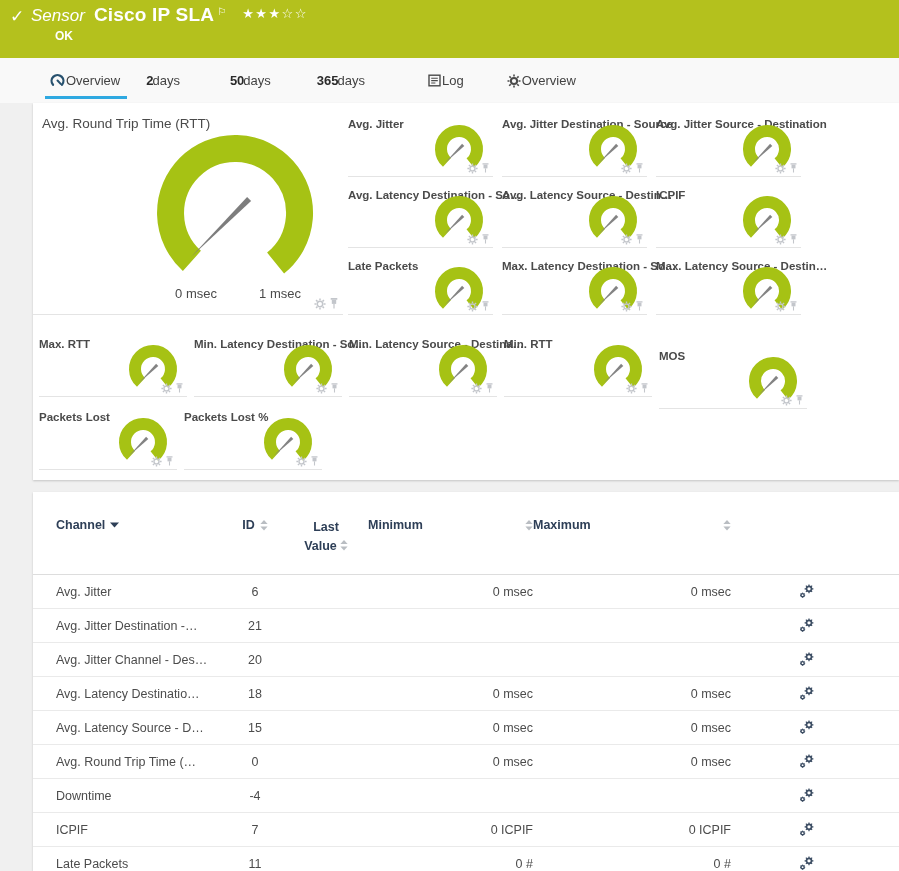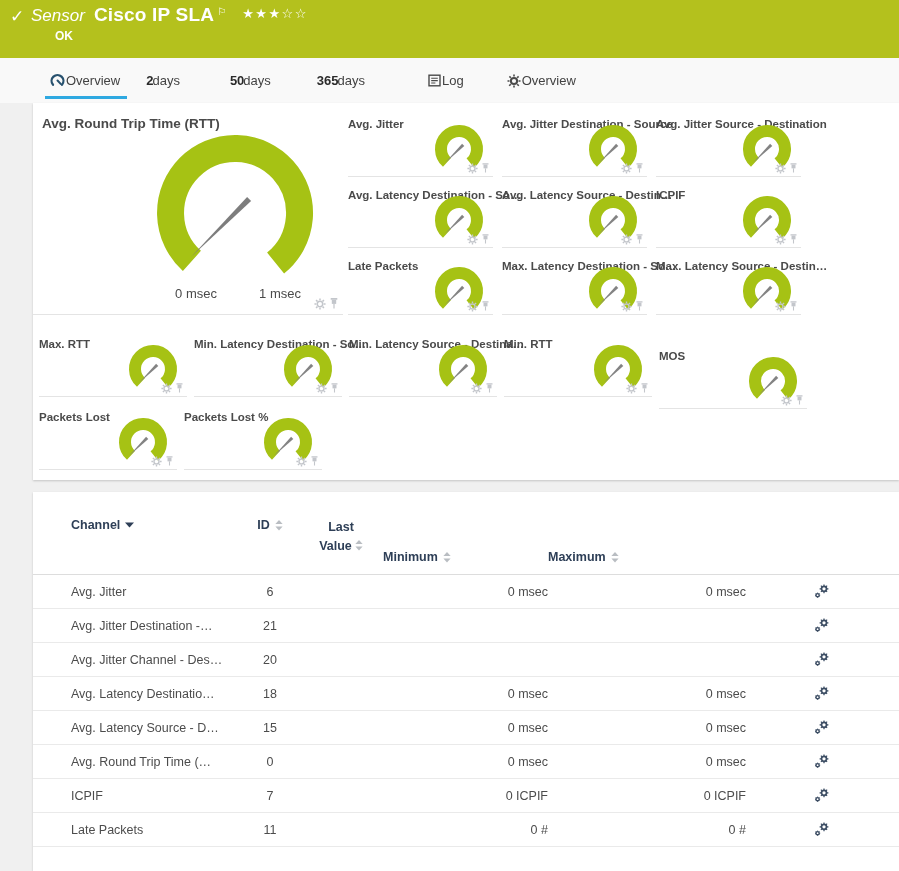--- a/index.html
+++ b/index.html
@@ -27,34 +27,34 @@
   
   .panel{position:absolute;left:33px;width:866px;background:#fff;box-shadow:0 1px 2px rgba(0,0,0,.18);}
   #gauges-panel{top:103px;height:377px;}
   #table-panel{top:492px;height:379px;box-sizing:border-box;padding-top:26px;}
   
   .gcell{position:absolute;border-bottom:1px solid #e4e4e4;box-sizing:border-box;}
   .gtitle{font-size:11.5px;font-weight:bold;color:#4a4a4a;white-space:nowrap;padding-top:7px;}
   .gsvg{position:absolute;top:13px;right:8px;}
   .cellicons{position:absolute;right:3px;bottom:2px;display:flex;gap:3px;align-items:flex-end;}
   #big-cell{left:0;top:0;width:310px;height:212px;}
-  #big-title{position:absolute;left:9px;top:13px;font-size:13.5px;font-weight:bold;color:#4a4a4a;}
+  #big-title{position:absolute;left:9px;top:13px;font-size:13.5px;font-weight:normal;color:#4a4a4a;}
   #big-svg{position:absolute;left:112px;top:22px;}
   .big-axis-label{position:absolute;top:183px;width:70px;text-align:center;font-size:13px;color:#4a4a4a;}
   #big-min{left:128px;} #big-max{left:212px;}
   #big-cell .cellicons{right:4px;bottom:4px;}
   
-  .thead,.trow{display:grid;grid-template-columns:170px 58px 84px 165px 198px auto;padding-left:38px;}
+  .thead,.trow{display:grid;grid-template-columns:170px 58px 84px 165px 198px auto;padding-left:23px;}
   .thead{color:#2e3f57;font-weight:bold;font-size:12.5px;height:57px;box-sizing:border-box;
          border-bottom:1px solid #dddddd;align-items:start;}
   .th{display:flex;align-items:center;gap:5px;}
   .th-id{justify-content:center;align-items:center;}
   .th-lv{width:58px;margin:0 auto;display:block;text-align:center;line-height:1.5;}
   .th-lv svg{vertical-align:-1px;margin-left:3px;}
-  .th-right{justify-content:flex-start;margin-top:32px;}
+  .th-right{justify-content:space-between;}
   .trow{height:33px;align-items:center;font-size:12.5px;color:#4c4c4c;border-bottom:1px solid #eaeaea;}
   .td-id{text-align:center;}
   .td-right{text-align:right;}
   .td-action{margin-left:68px;display:flex;align-items:center;}
   .td-action svg{cursor:pointer;}
 </style>
 </head>
 <body>
 
 <div class="banner">
@@ -583,20 +583,37 @@
     <g stroke="#3c4d63" fill="none">
       <circle cx="10" cy="4.8" r="2.5" stroke-width="1.7"></circle>
       <path d="M10 .4v1.5M10 7.7v1.5M5.6 4.8h1.5M12.9 4.8h1.5M6.9 1.7l1.1 1.1M12 6.8l1.1 1.1M13.1 1.7L12 2.8M8 6.8L6.9 7.9" stroke-width="1.2"></path>
       <circle cx="3.6" cy="11.2" r="1.6" stroke-width="1.4"></circle>
       <path d="M3.6 8.6v1M3.6 12.8v1M1 11.2h1M5.2 11.2h1M1.8 9.4l.7.7M4.7 12.3l.7.7M5.4 9.4l-.7.7M2.5 12.3l-.7.7" stroke-width="1"></path>
     </g>
           </svg>
         </div>
     </div>
       <div class="trow">
+      <div class="td-channel">Downtime</div>
+      <div class="td-id">-4</div>
+      <div class="td-lv"></div>
+      <div class="td-right"></div>
+      <div class="td-right"></div>
+      <div class="td-action">
+          <svg width="16" height="15" viewBox="0 0 16 15">
+    <g stroke="#3c4d63" fill="none">
+      <circle cx="10" cy="4.8" r="2.5" stroke-width="1.7"></circle>
+      <path d="M10 .4v1.5M10 7.7v1.5M5.6 4.8h1.5M12.9 4.8h1.5M6.9 1.7l1.1 1.1M12 6.8l1.1 1.1M13.1 1.7L12 2.8M8 6.8L6.9 7.9" stroke-width="1.2"></path>
+      <circle cx="3.6" cy="11.2" r="1.6" stroke-width="1.4"></circle>
+      <path d="M3.6 8.6v1M3.6 12.8v1M1 11.2h1M5.2 11.2h1M1.8 9.4l.7.7M4.7 12.3l.7.7M5.4 9.4l-.7.7M2.5 12.3l-.7.7" stroke-width="1"></path>
+    </g>
+          </svg>
+        </div>
+    </div>
+      <div class="trow">
       <div class="td-channel">ICPIF</div>
       <div class="td-id">7</div>
       <div class="td-lv"></div>
       <div class="td-right">0 ICPIF</div>
       <div class="td-right">0 ICPIF</div>
       <div class="td-action">
           <svg width="16" height="15" viewBox="0 0 16 15">
     <g stroke="#3c4d63" fill="none">
       <circle cx="10" cy="4.8" r="2.5" stroke-width="1.7"></circle>
       <path d="M10 .4v1.5M10 7.7v1.5M5.6 4.8h1.5M12.9 4.8h1.5M6.9 1.7l1.1 1.1M12 6.8l1.1 1.1M13.1 1.7L12 2.8M8 6.8L6.9 7.9" stroke-width="1.2"></path>

